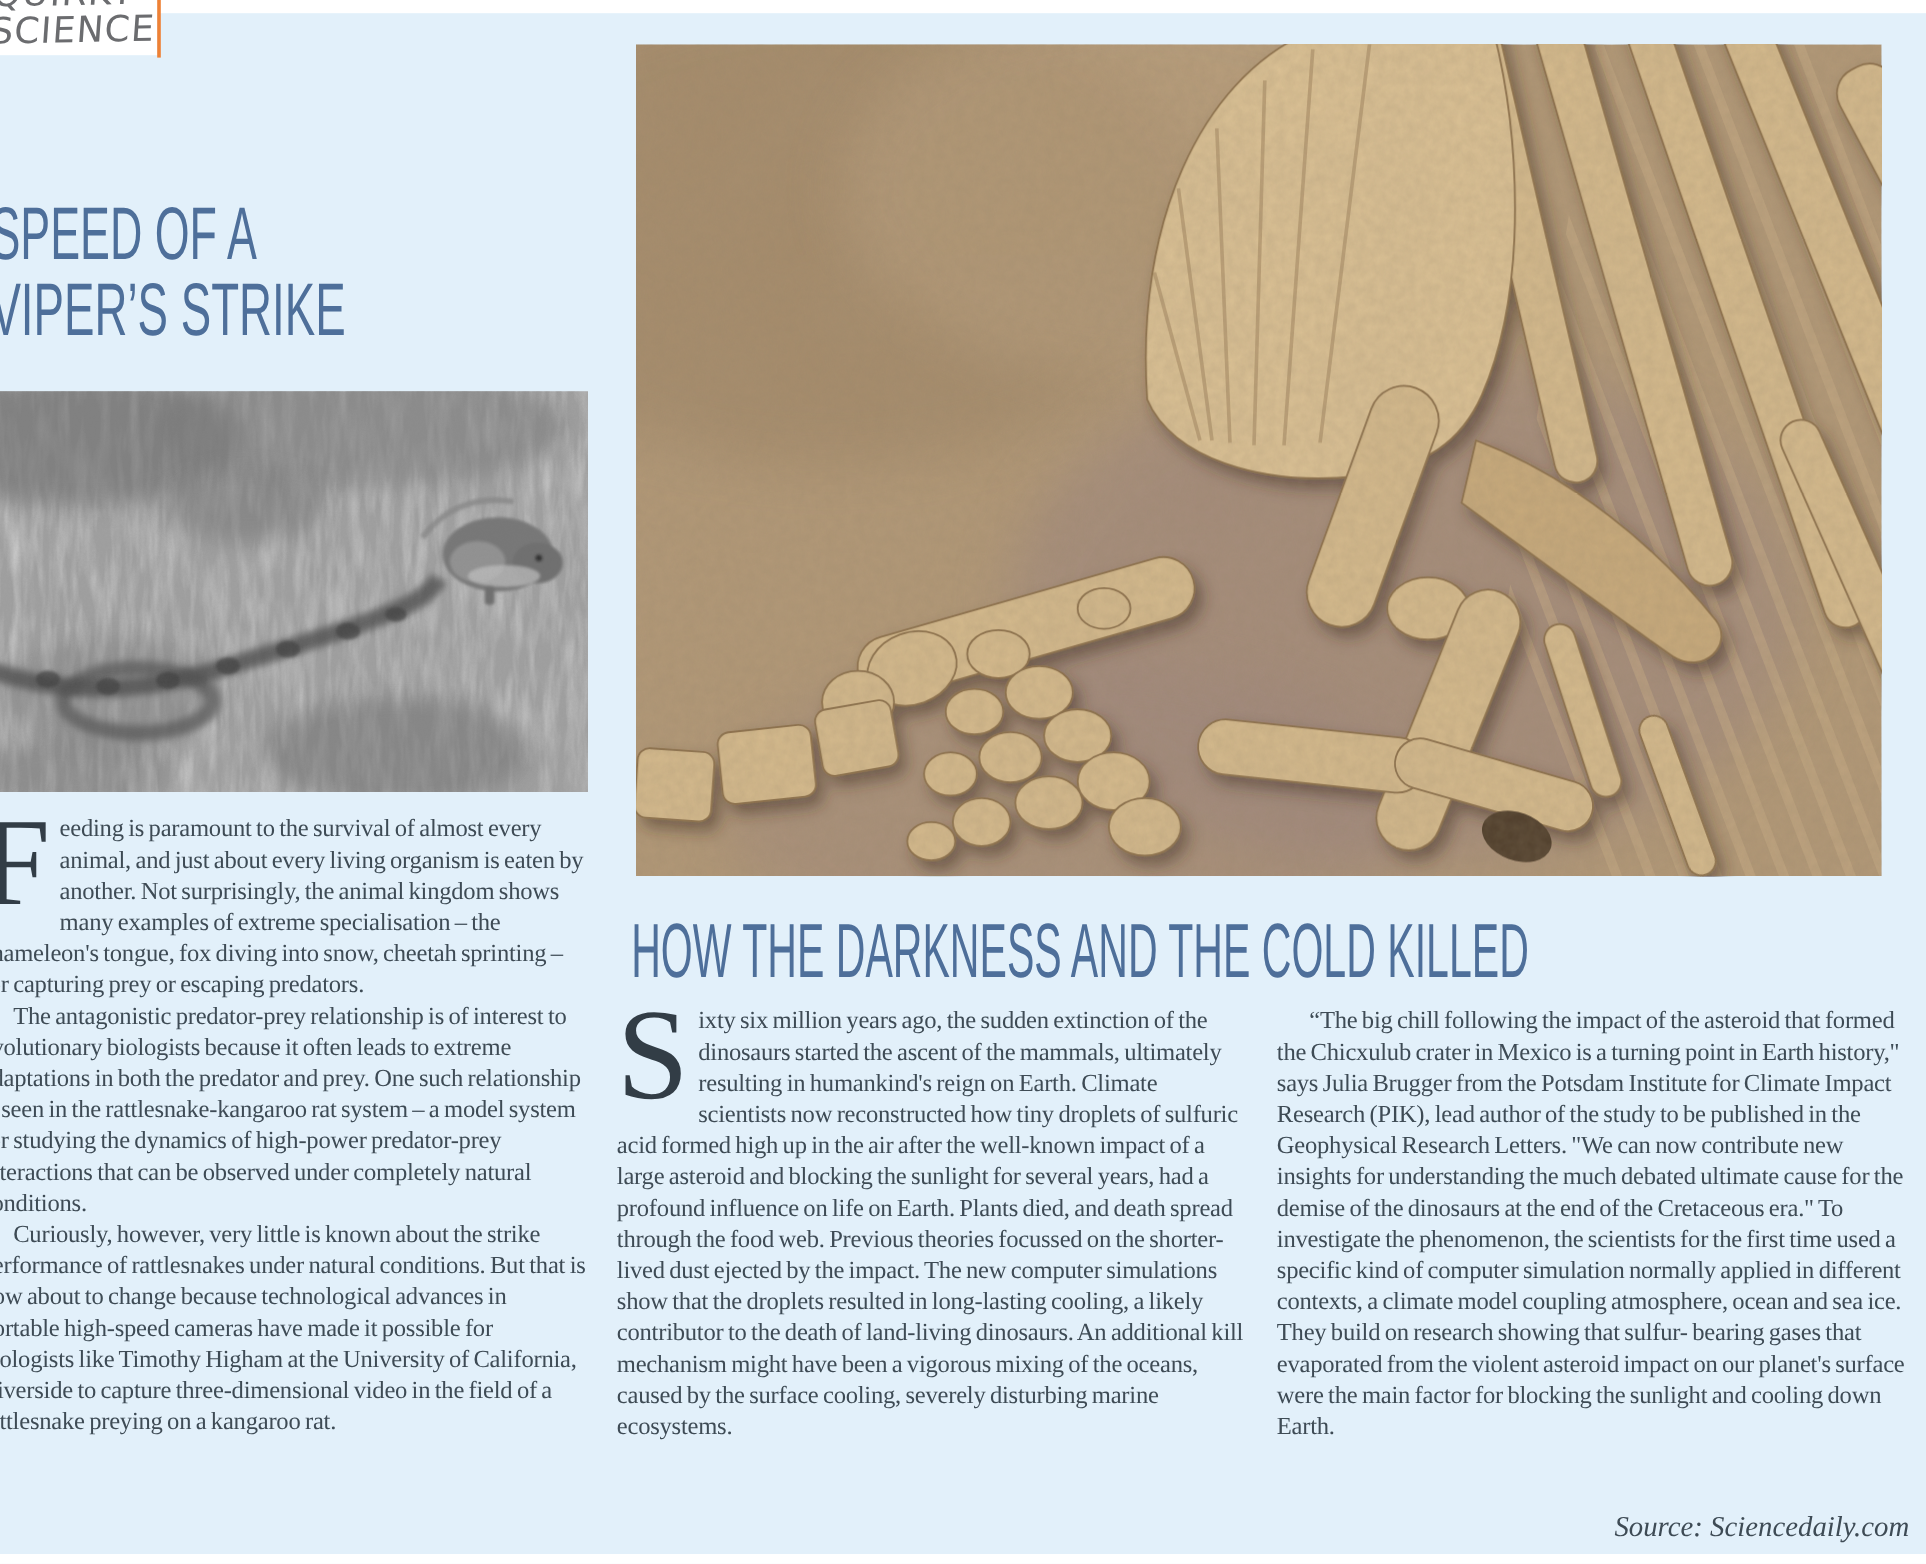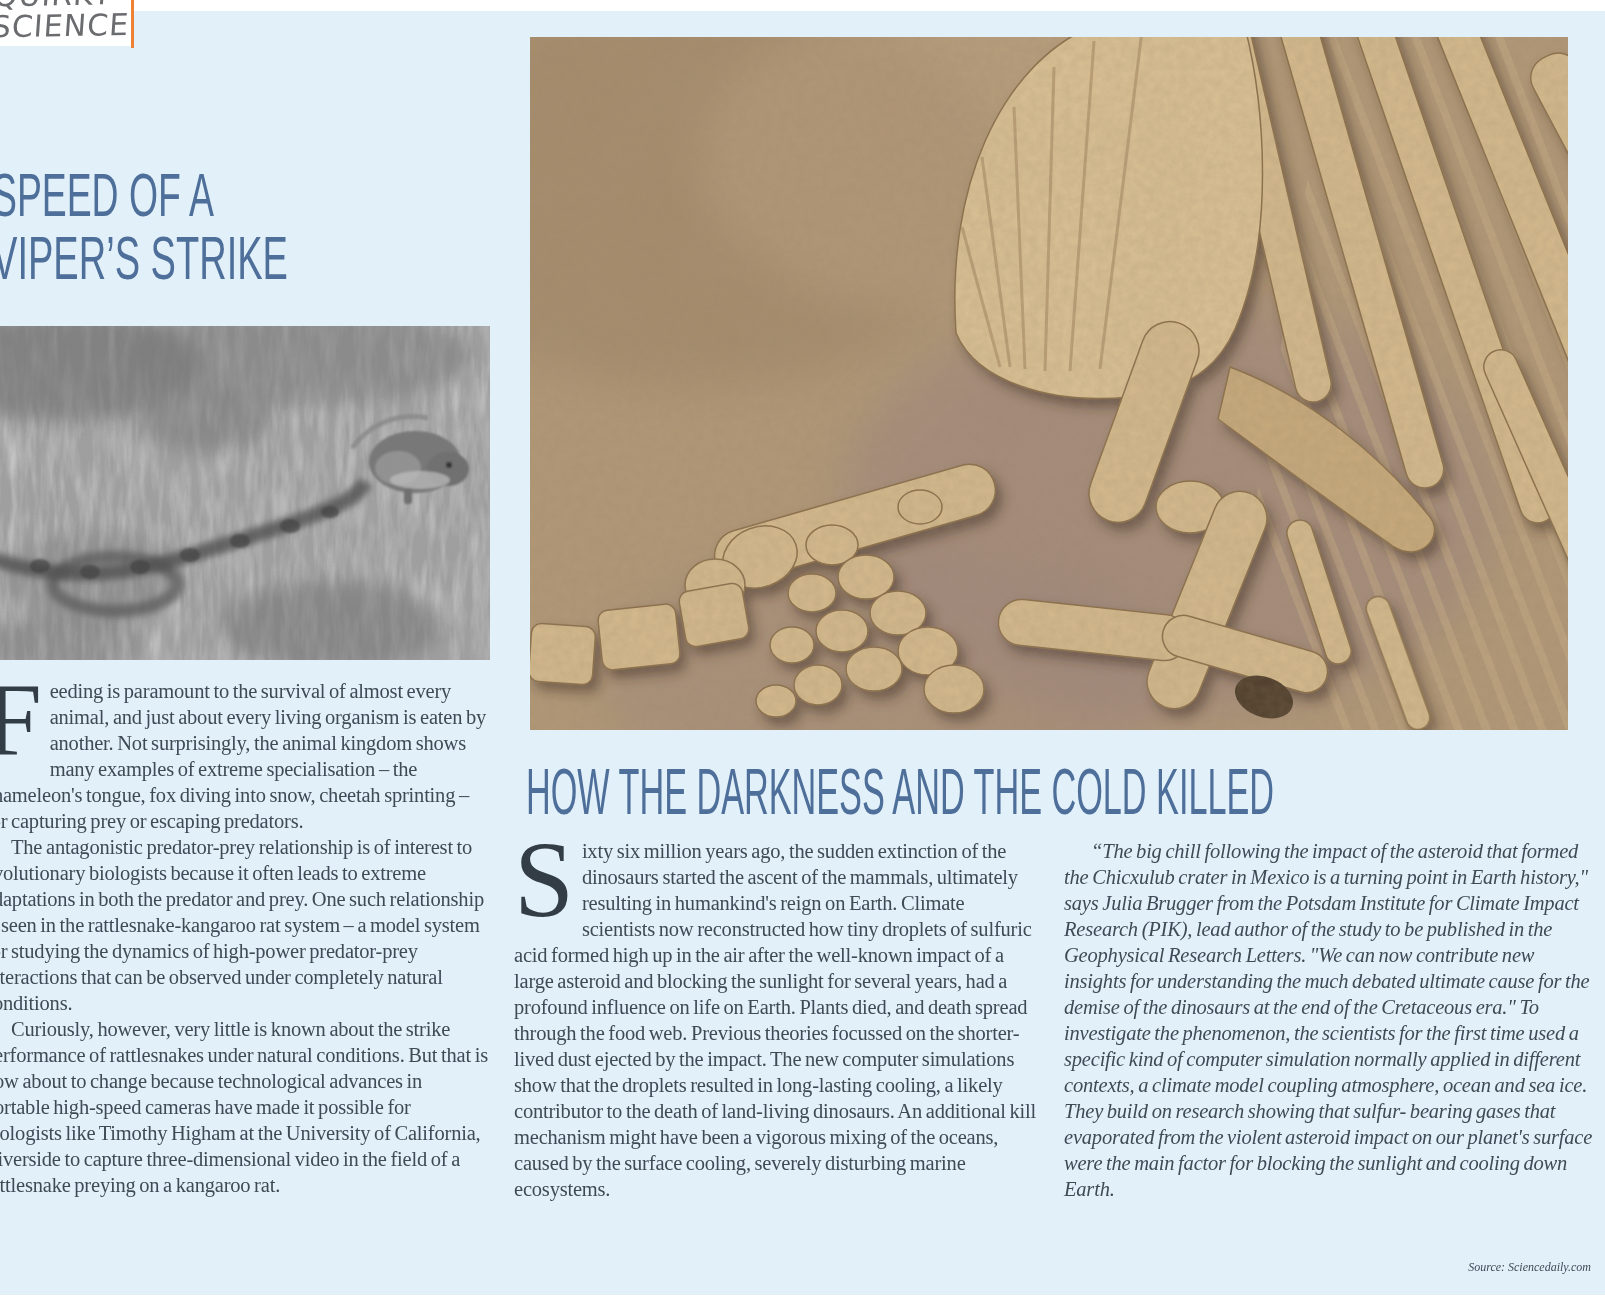--- a/index.html
+++ b/index.html
@@ -40,30 +40,30 @@
   .body-col {
     position:absolute; color:var(--body-ink,#3e4b55);
     font-size:20.5px; line-height:26px;
     letter-spacing:-0.2px; word-spacing:-1.2px;
     text-align:left;
   }
   .body-col p { margin:0; }
   .body-col p.indent { text-indent:27px; }
   .left-col  { left:-16px;  top:678px; width:504px; }
   .mid-col   { left:514px;  top:838px; width:524px; }
-  .right-col { left:1064px; top:838px; width:532px;font-style:italic; }
+  .right-col { left:1064px; top:838px; width:532px; }
   .dropcap {
     float:left; font-family:"Liberation Serif", serif;
     color:#323d46; font-size:104px; line-height:78px;
     margin:2px 8px 0 0;
   }
   .dropcap.sans { font-family:"Liberation Serif", serif; font-size:108px; line-height:80px; }
   .source-line {
     position:absolute; right:14px; top:1260px;
-    font-style:italic; font-size:12px;
+    font-style:italic; font-size:24px;
     color:var(--body-ink,#3e4b55); letter-spacing:0;
   }
 </style>
 </head>
 <body>
 
 <div class="page">
   <div class="blue-panel"></div>
 
   <div class="logo-box"></div>

